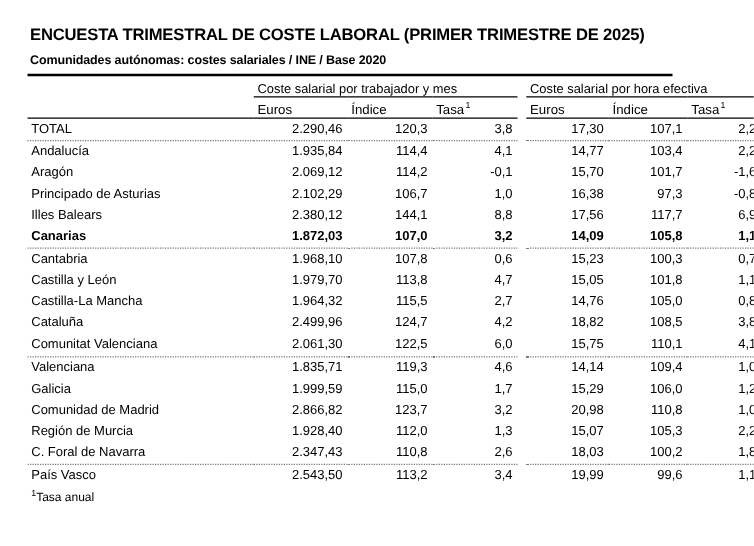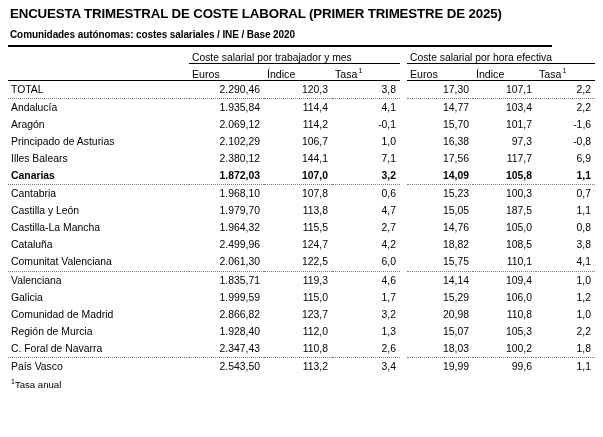--- a/index.html
+++ b/index.html
@@ -13,21 +13,21 @@
     height: 437px;
     font-family: "Liberation Sans", sans-serif;
     color: #000000;
     overflow: hidden;
   }
 
   .page {
     position: relative;
     width: 560px;
     height: 437px;
-    padding: 0;
+    padding: 14px;
   }
 
   
   .title-main {
     font-size: 13.3px;
     font-weight: bold;
     letter-spacing: -0.15px;
     padding: 6px 0 0 10px;
     white-space: nowrap;
   }
@@ -209,21 +209,21 @@
           <td>1,0</td>
           <td class="gap"></td>
           <td>16,38</td>
           <td>97,3</td>
           <td>-0,8</td>
         </tr>
         <tr class="datarow">
           <td class="label">Illes Balears</td>
           <td>2.380,12</td>
           <td>144,1</td>
-          <td>7,1</td>
+          <td>8,8</td>
           <td class="gap"></td>
           <td>17,56</td>
           <td>117,7</td>
           <td>6,9</td>
         </tr>
         <tr class="datarow bold sep-dot">
           <td class="label">Canarias</td>
           <td>1.872,03</td>
           <td>107,0</td>
           <td>3,2</td>
@@ -242,21 +242,21 @@
           <td>100,3</td>
           <td>0,7</td>
         </tr>
         <tr class="datarow">
           <td class="label">Castilla y León</td>
           <td>1.979,70</td>
           <td>113,8</td>
           <td>4,7</td>
           <td class="gap"></td>
           <td>15,05</td>
-          <td>187,5</td>
+          <td>101,8</td>
           <td>1,1</td>
         </tr>
         <tr class="datarow">
           <td class="label">Castilla-La Mancha</td>
           <td>1.964,32</td>
           <td>115,5</td>
           <td>2,7</td>
           <td class="gap"></td>
           <td>14,76</td>
           <td>105,0</td>

